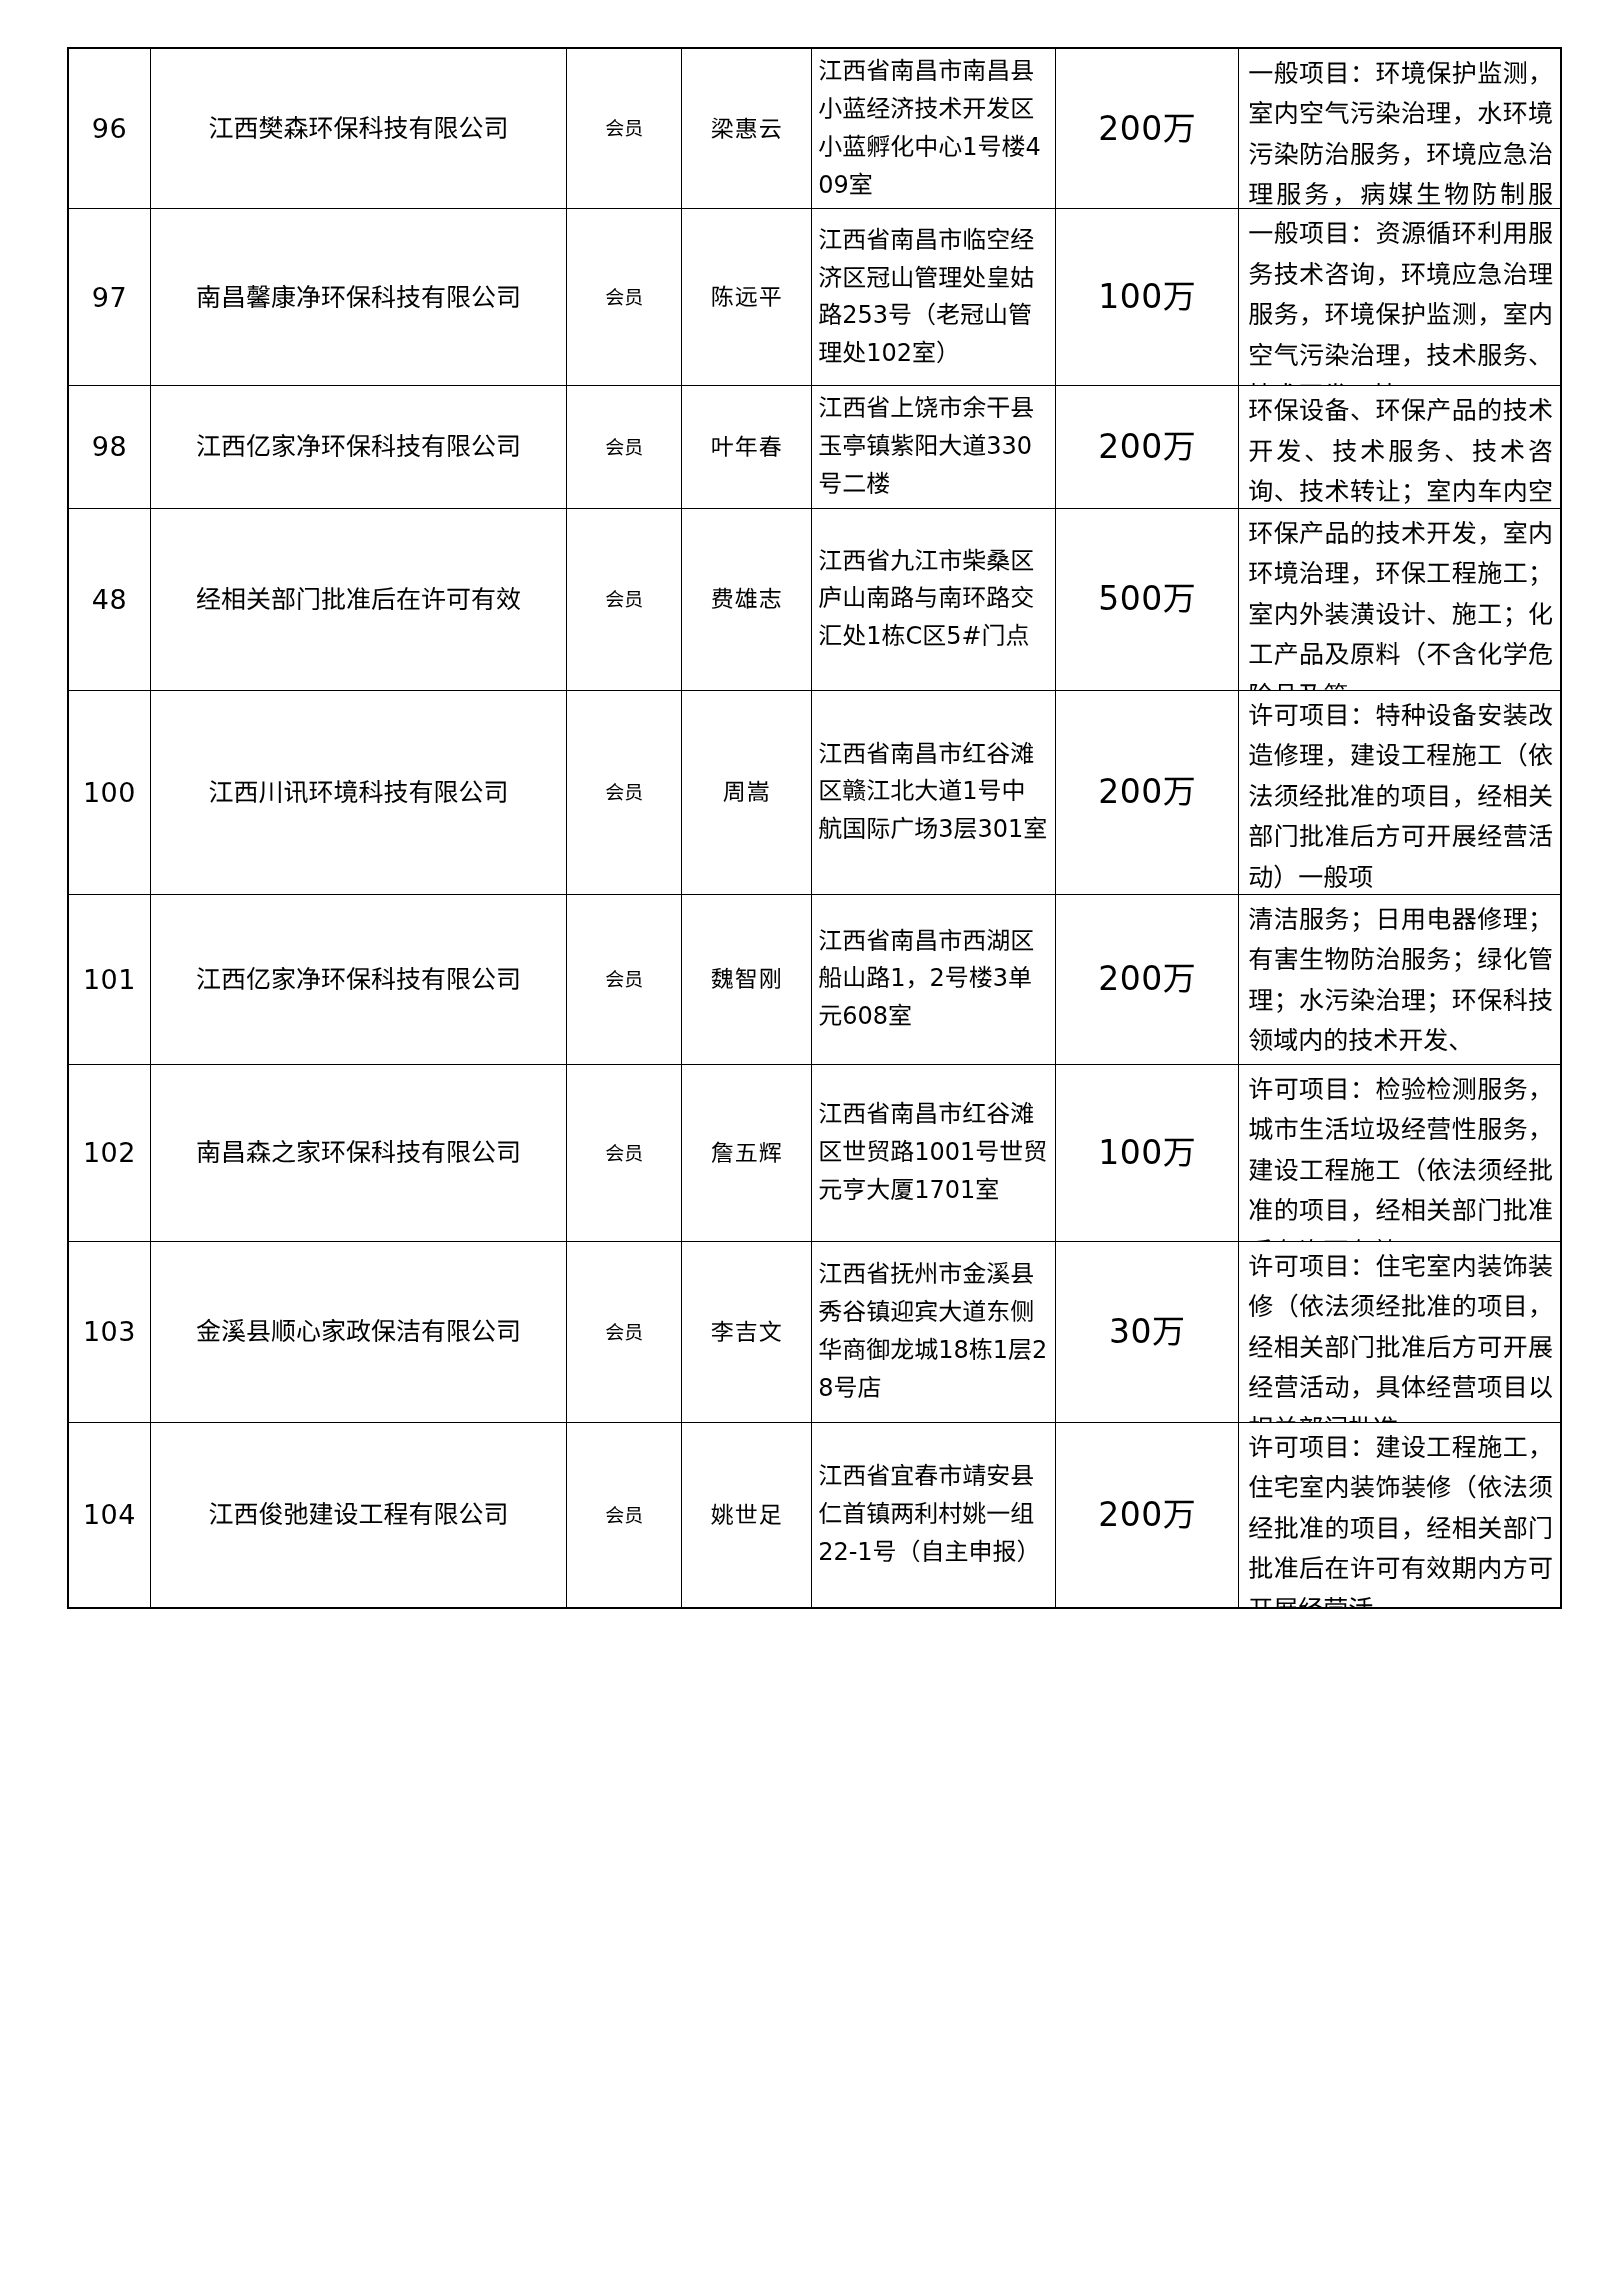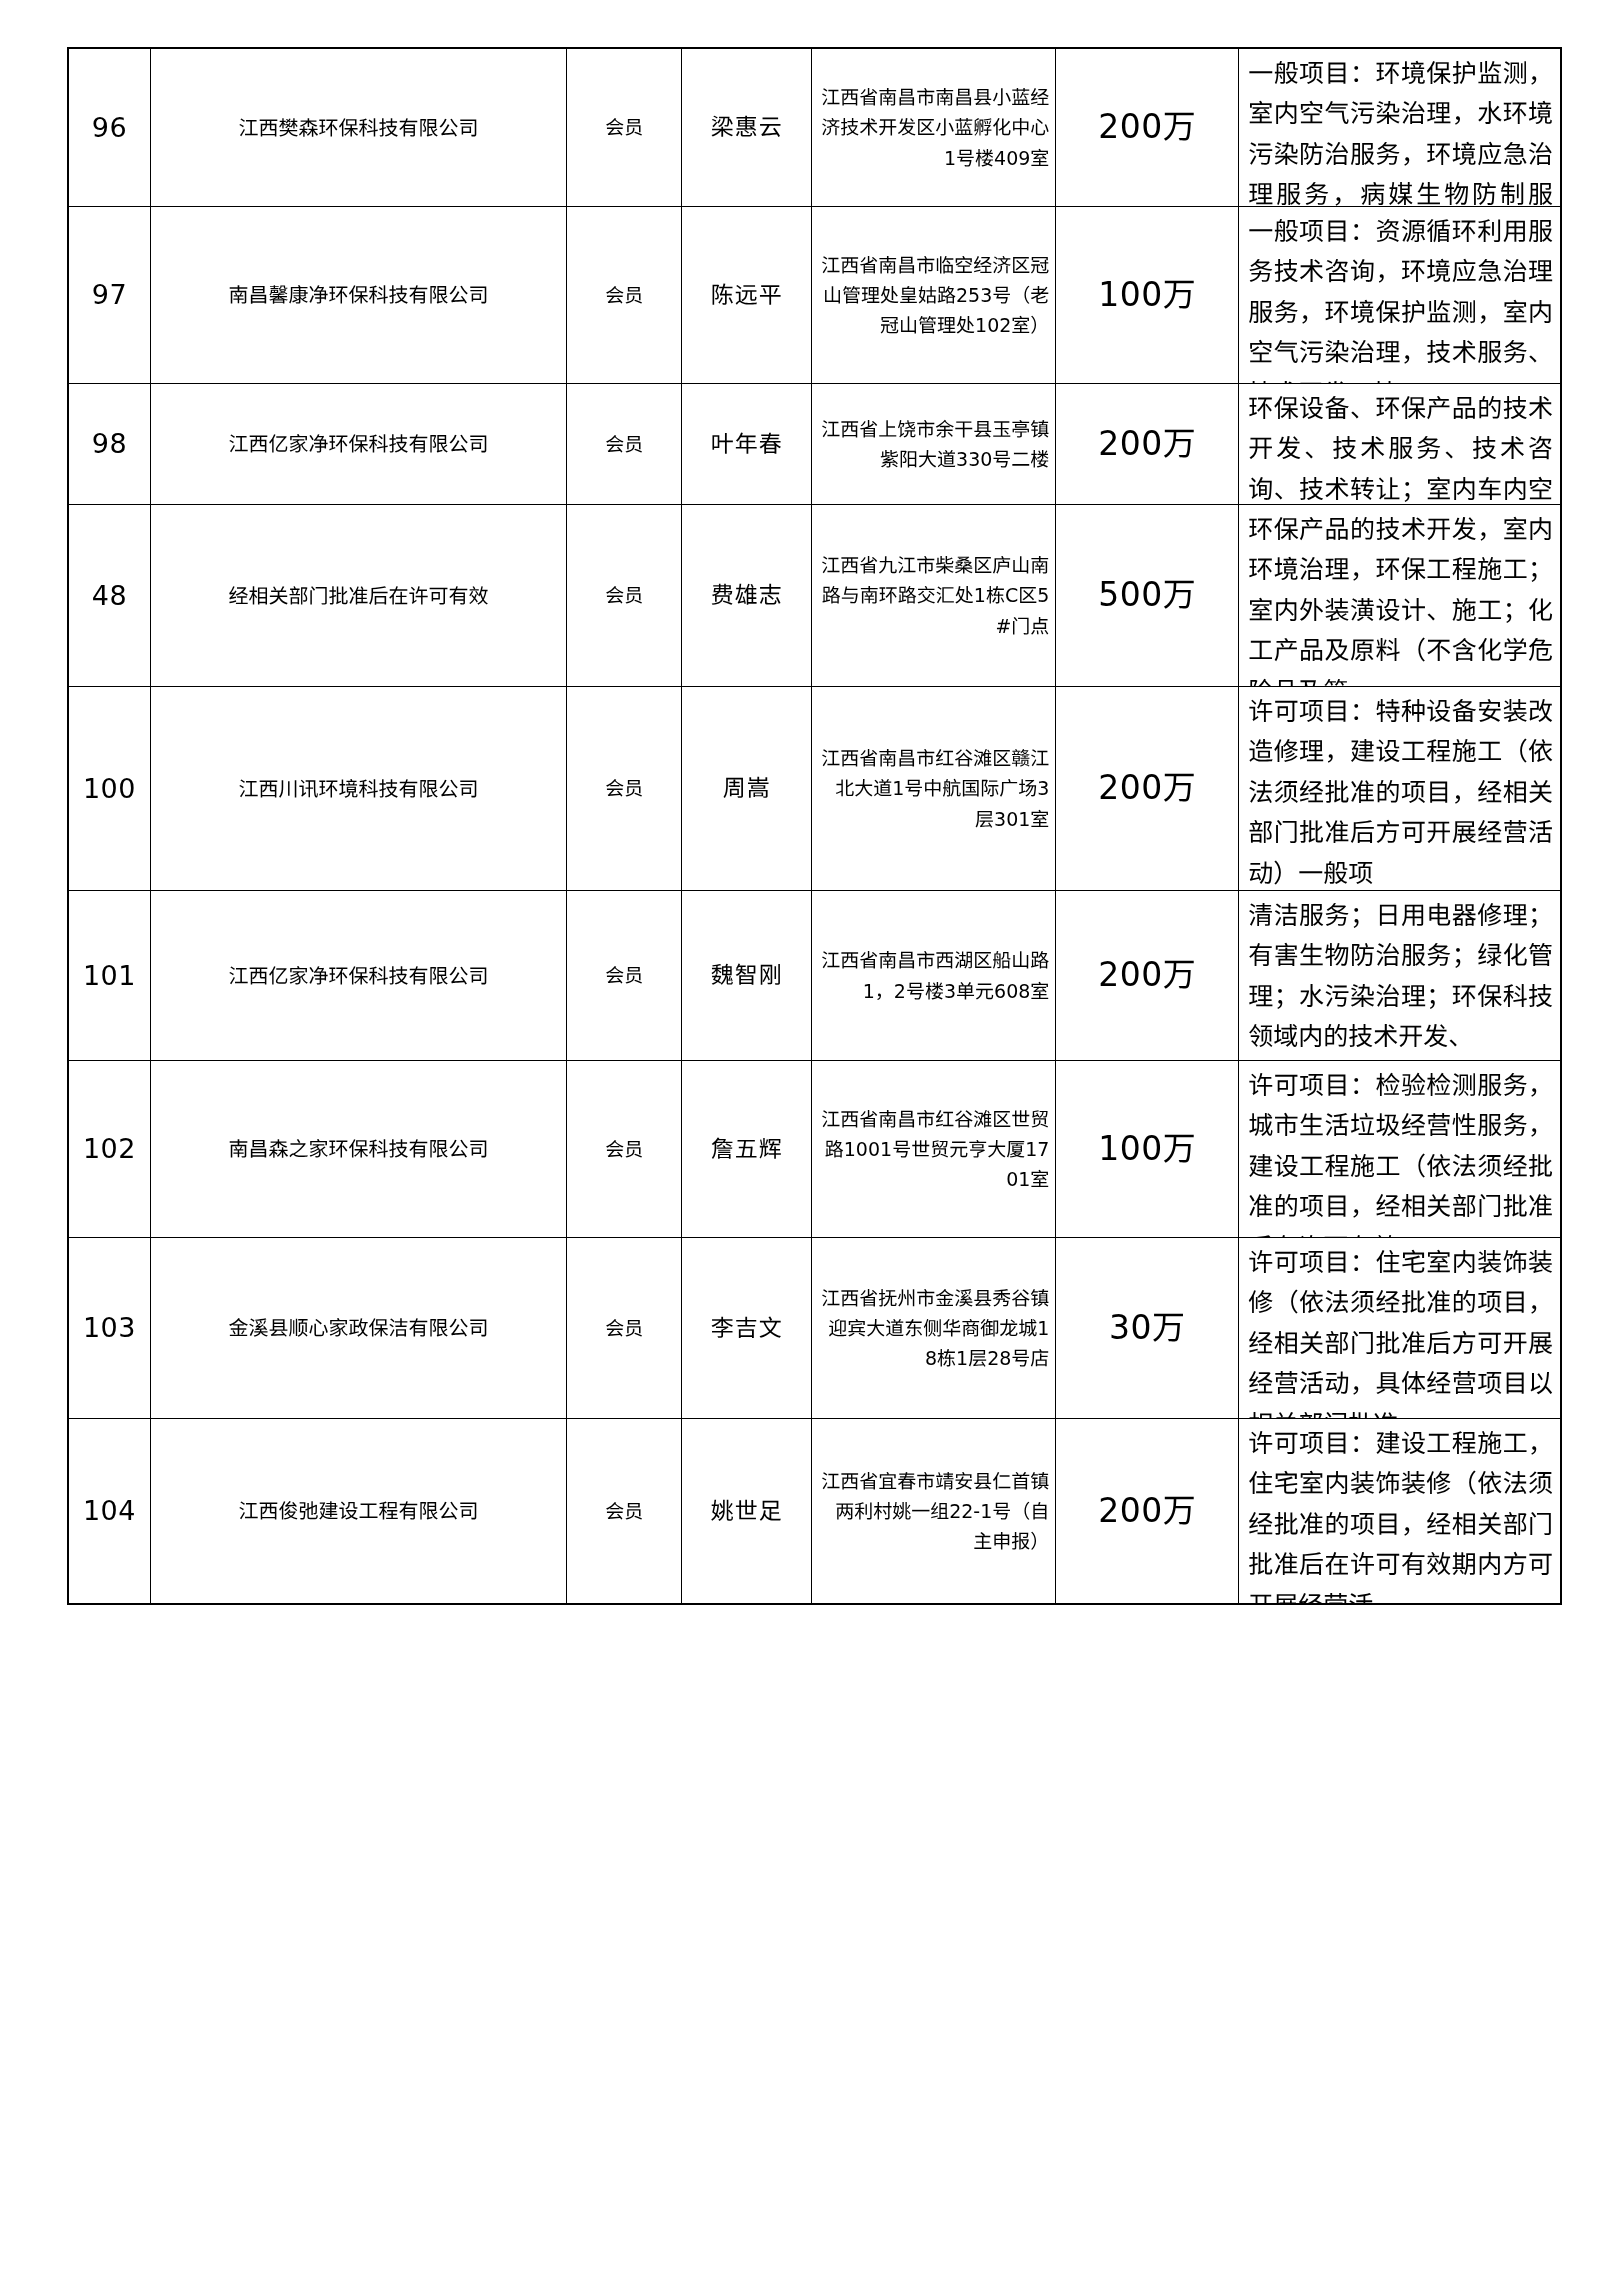--- a/index.html
+++ b/index.html
@@ -49,42 +49,42 @@
     justify-content: center;
     height: 100%;
     box-sizing: border-box;
   }
   .seq {
     font-size: 27px;
     line-height: 1.25;
     letter-spacing: 0.5px;
   }
   .cname {
-    font-size: 20px;
+    font-size: 25px;
     line-height: 1.5;
     padding: 3.9px 5.9px;
     text-align: left;
     word-break: break-all;
     font-family: Liberation Serif, serif;
   }
   .ctype {
     font-size: 19px;
     line-height: 1.4;
     text-align: center;
   }
   .crep {
     font-size: 23px;
     line-height: 1.4;
     letter-spacing: 1px;
   }
   .caddr {
-    font-size: 19px;
+    font-size: 24px;
     line-height: 1.58;
     padding: 3.9px 5.9px;
-    text-align: right;
+    text-align: left;
     word-break: break-all;
   }
   .ccap {
     font-size: 33px;
     line-height: 1.4;
     letter-spacing: 0.5px;
   }
   
   td.scope-cell {
     vertical-align: top;

